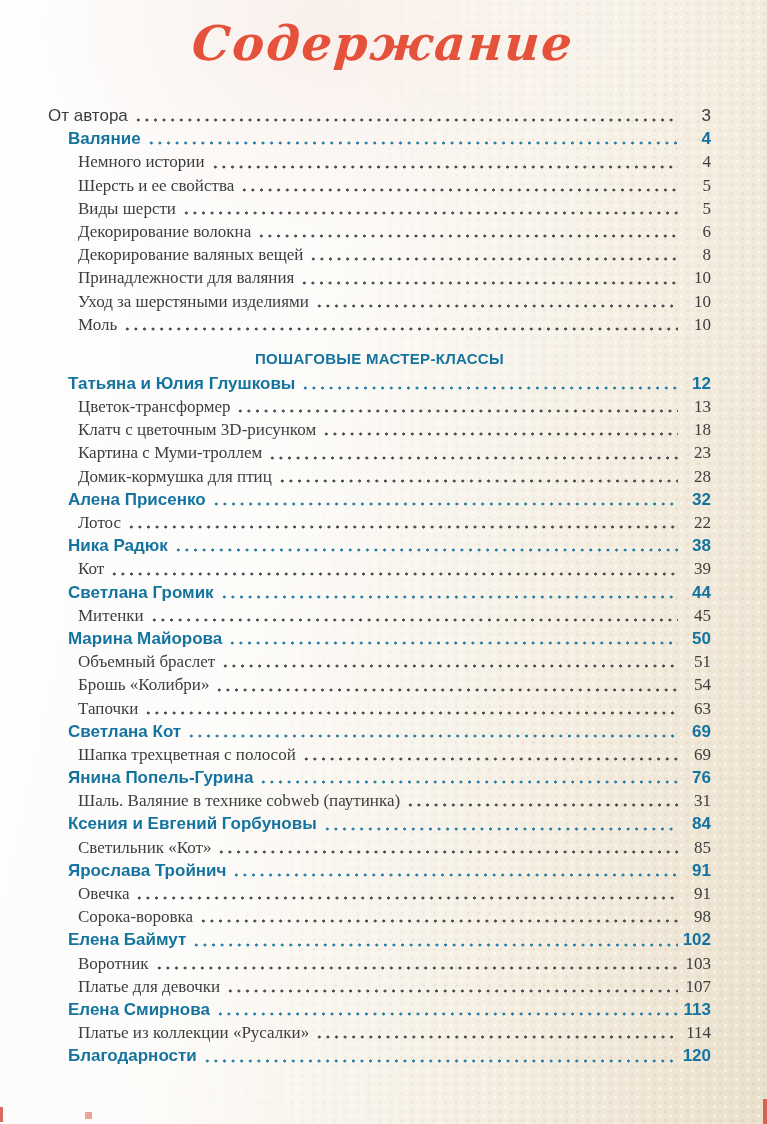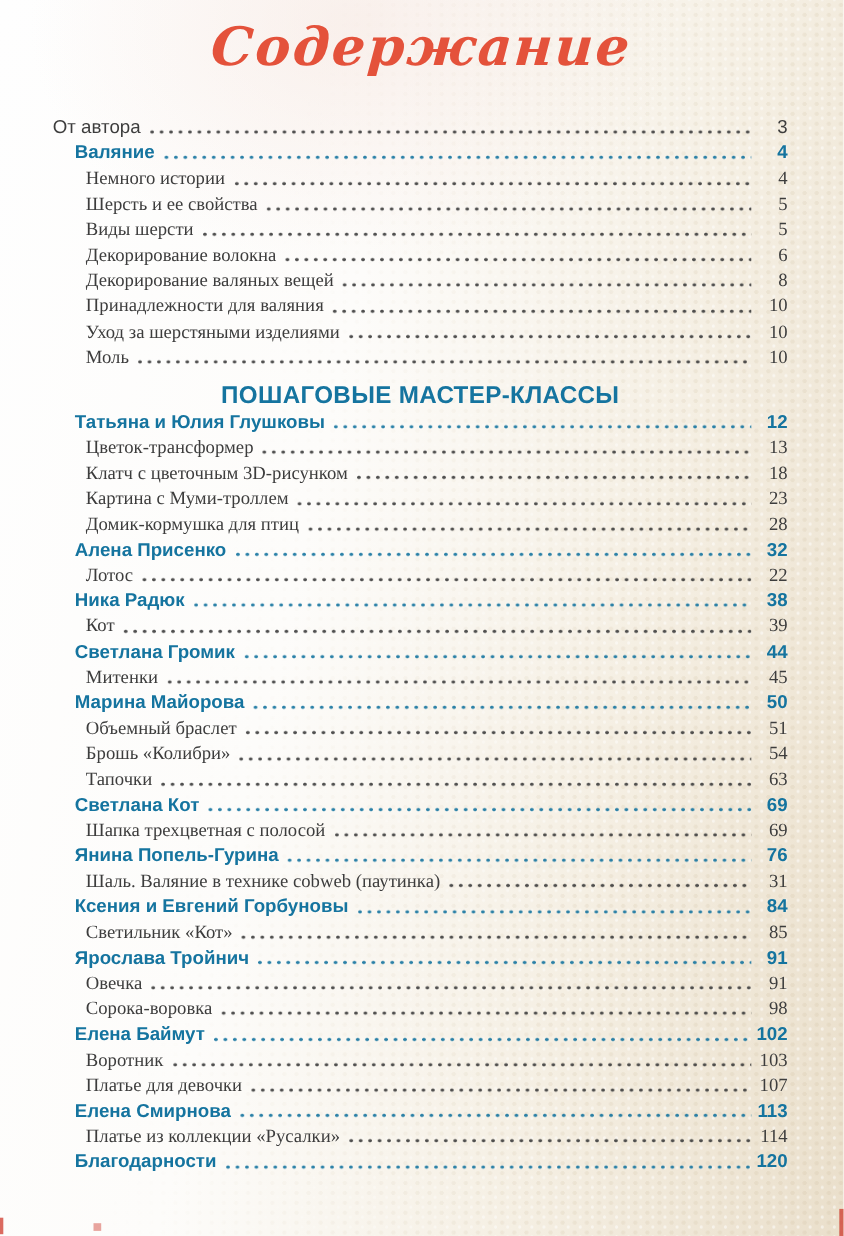--- a/index.html
+++ b/index.html
@@ -37,22 +37,22 @@
     font-style: italic;
     font-weight: bold;
     font-size: 48px;
     line-height: 62px;
     letter-spacing: 2px;
     color: #e4523b;
     transform: skewX(-4deg);
   }
   .toc-wrap {
     position: absolute;
-    top: 104px; left: 0; right: 0;
-    padding: 0 51px 0 48px;
+    top: 104px; left: 0; right: 16px;
+    padding: 0 40px 0 48px;
   }
   .row {
     display: flex;
     align-items: baseline;
     height: 23.2px;
     font-size: 17px;
     line-height: 23.2px;
     white-space: nowrap;
   }
   .row.plain   { color: #3d3d3d; }
@@ -72,21 +72,21 @@
   }
   .pagenum {
     flex: 0 0 auto;
     min-width: 30px;
     text-align: right;
   }
   .part-heading {
     height: 24px;
     margin: 11px 0 1px;
     text-align: center;
-    font-size: 22px;
+    font-size: 15px;
     line-height: 24px;
     font-weight: bold;
     letter-spacing: 0.3px;
     color: #15749f;
   }
   .speck { position: absolute; background: #cf3a2c; }
   .speck.s1 { left: 0;    top: 1107px; width: 3px; height: 15px; opacity: .75; }
   .speck.s2 { left: 85px; top: 1112px; width: 7px; height: 7px;  opacity: .45; }
   .speck.s3 { left: 763px;top: 1099px; width: 4px; height: 25px; opacity: .75; }
 </style>

